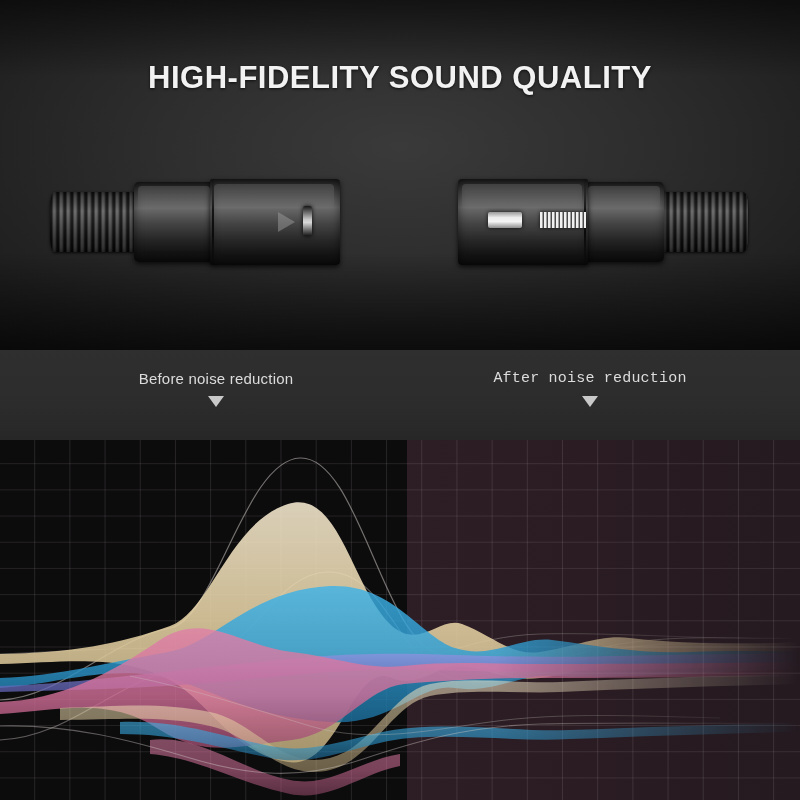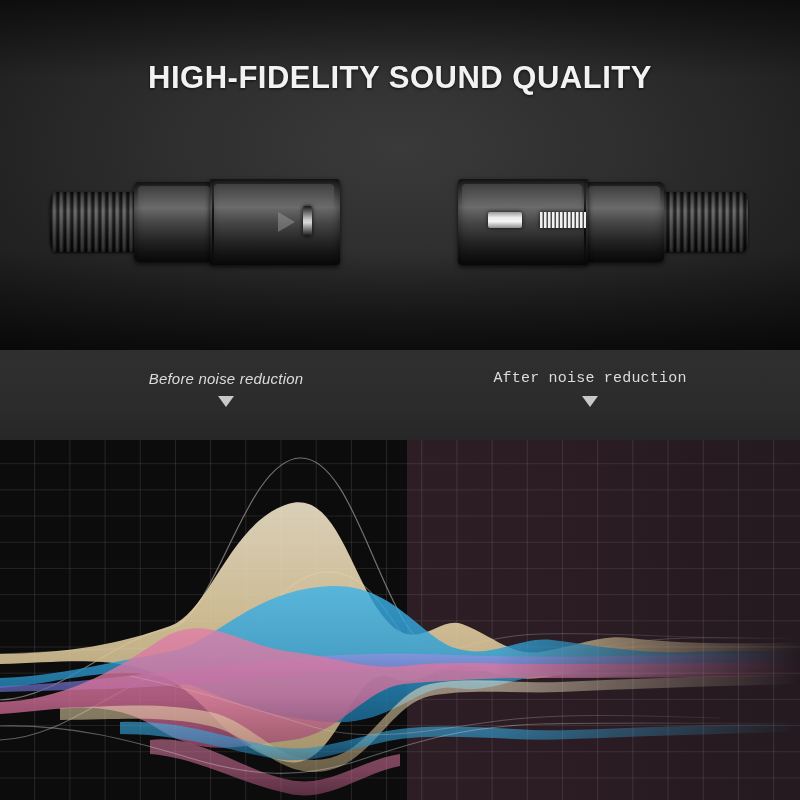--- a/index.html
+++ b/index.html
@@ -127,21 +127,21 @@
 
   
   #labelband {
     position: absolute; left: 0; top: 350px;
     width: 800px; height: 90px;
     background: linear-gradient(to bottom, #2f2f2f 0%, #2c2c2c 60%, #272727 100%);
   }
   .band-col {
     position: absolute; top: 20px; width: 360px; text-align: center;
   }
-  #band-before { left: 46px; font-style: italic; }
+  #band-before { left: 36px; }
   #band-after  { left: 410px; font-family: Liberation Mono, monospace; }
   .band-text {
     color: #dcdcdc; font-size: 15px; letter-spacing: .2px;
   }
   .band-arrow {
     margin: 9px auto 0;
     width: 0; height: 0;
     border-left: 8px solid transparent;
     border-right: 8px solid transparent;
     border-top: 11px solid #c9c9c9;

